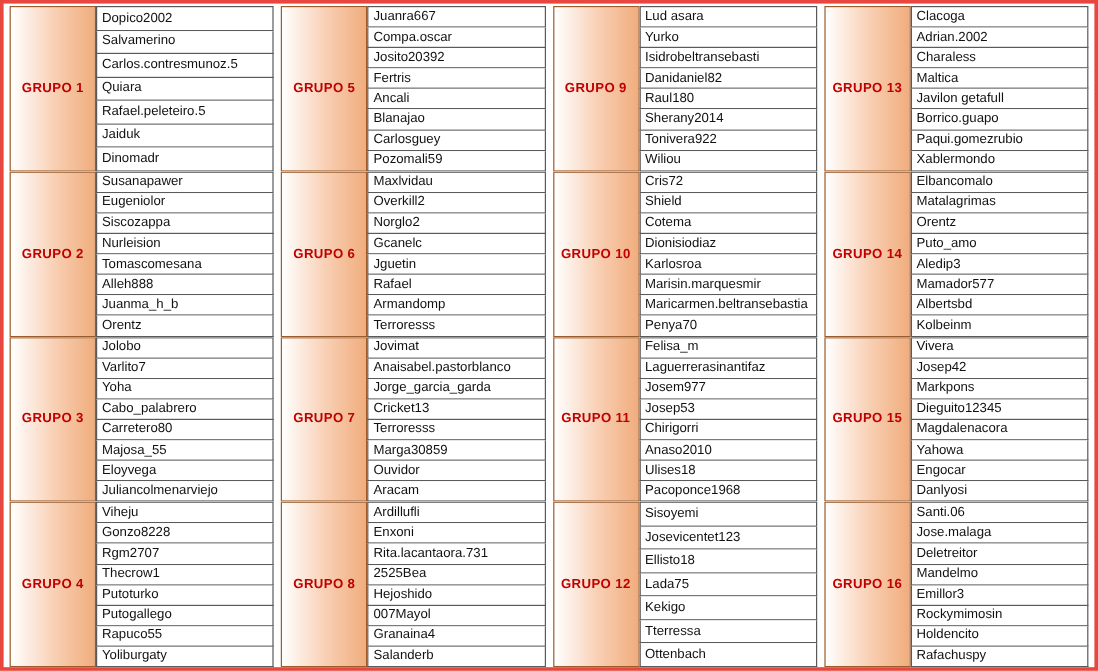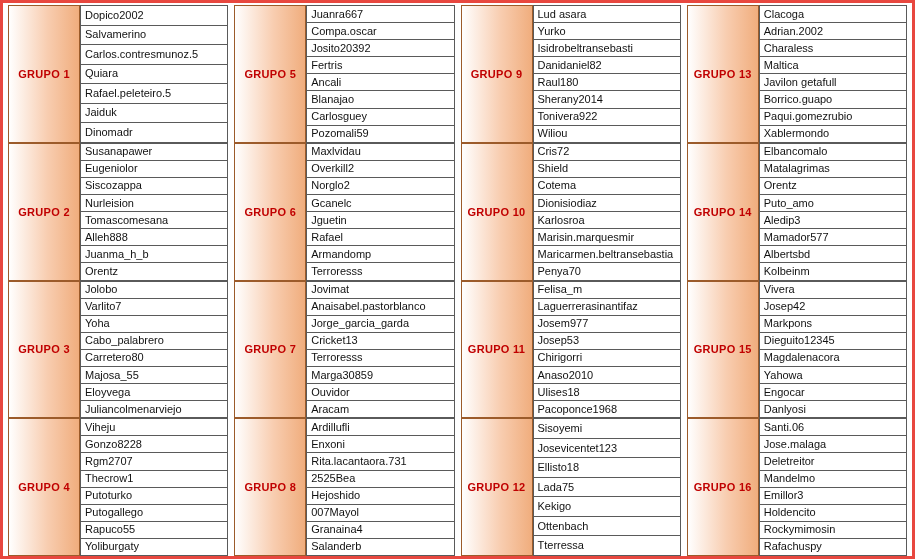--- a/index.html
+++ b/index.html
@@ -274,33 +274,33 @@
     </div>
 
     <div class="cell">
       <div class="group-label">GRUPO 12</div>
       <div class="members">
         <div class="member">Sisoyemi</div>
         <div class="member">Josevicentet123</div>
         <div class="member">Ellisto18</div>
         <div class="member">Lada75</div>
         <div class="member">Kekigo</div>
+        <div class="member">Tterressa</div>
         <div class="member">Ottenbach</div>
-        <div class="member">Tterressa</div>
       </div>
     </div>
 
     <div class="cell">
       <div class="group-label">GRUPO 16</div>
       <div class="members">
         <div class="member">Santi.06</div>
         <div class="member">Jose.malaga</div>
         <div class="member">Deletreitor</div>
         <div class="member">Mandelmo</div>
         <div class="member">Emillor3</div>
+        <div class="member">Rockymimosin</div>
         <div class="member">Holdencito</div>
-        <div class="member">Rockymimosin</div>
         <div class="member">Rafachuspy</div>
       </div>
     </div>
 
   </div>
 </div>
 
 </body></html>

